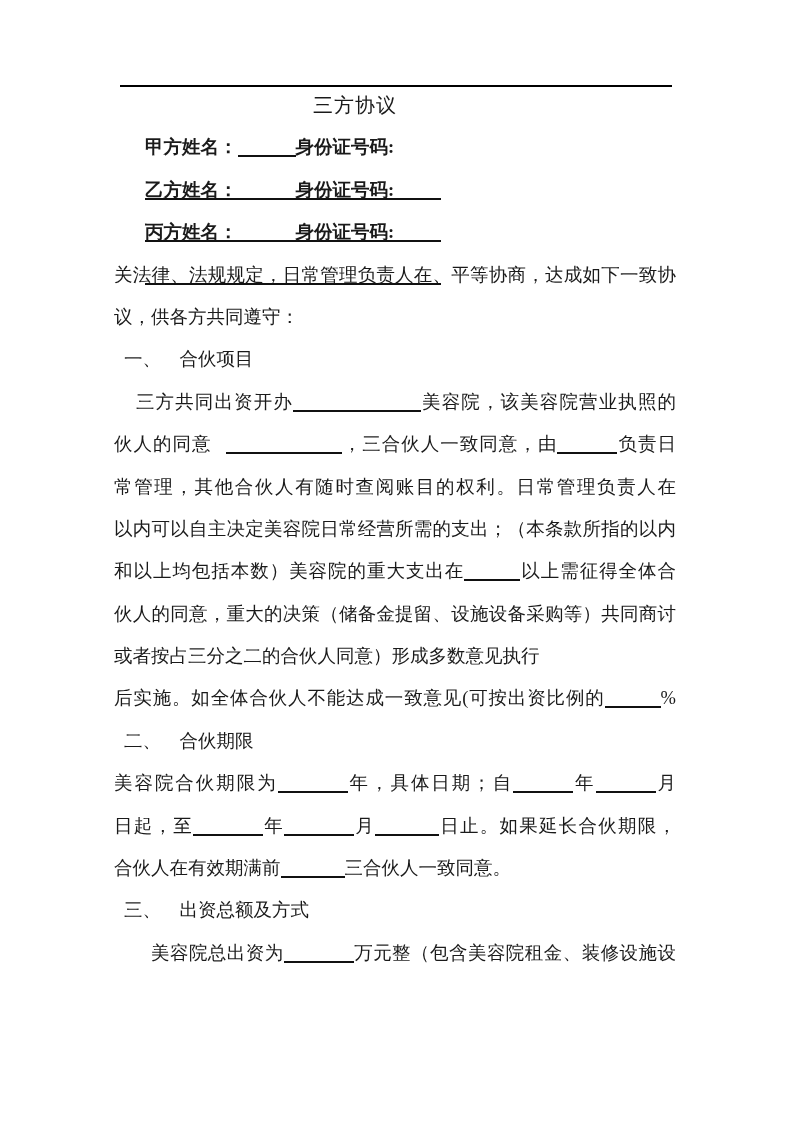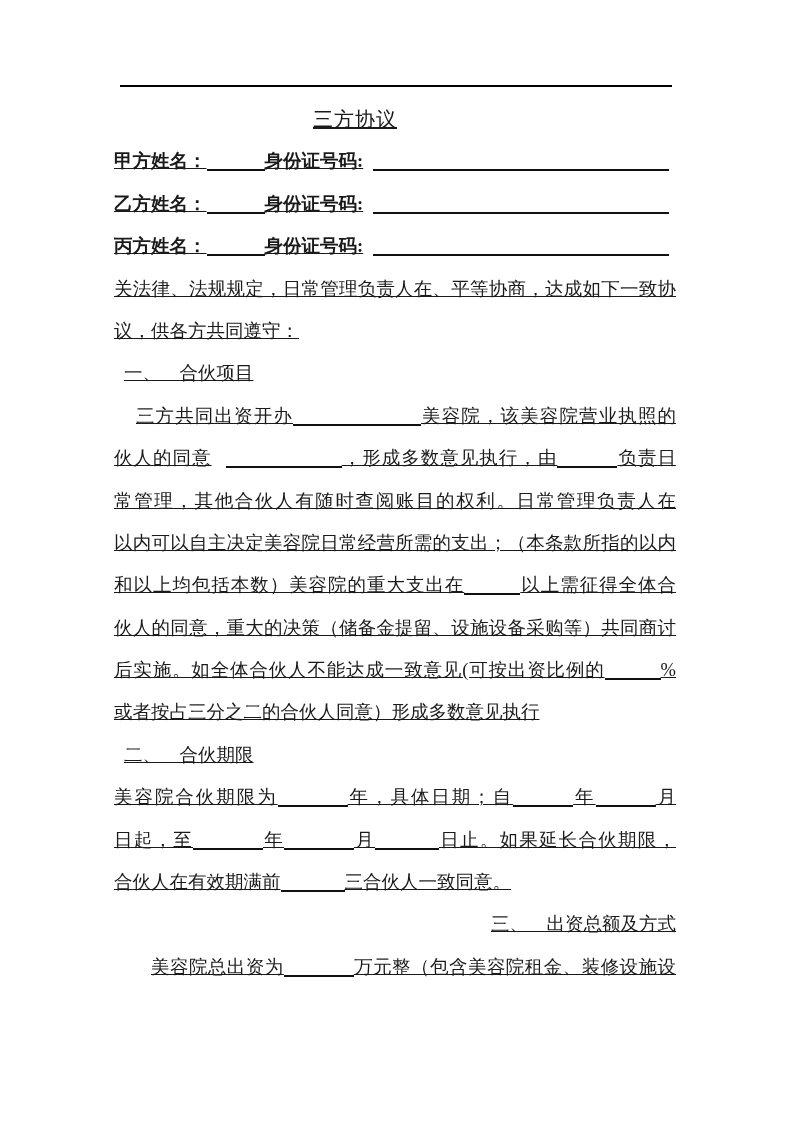--- a/index.html
+++ b/index.html
@@ -1,48 +1,48 @@
 <!DOCTYPE html>
 <html><head>
 <meta charset="utf-8">
 <style>
   html,body{margin:0;padding:0;}
   body{
     width:793px;height:1122px;background:#ffffff;position:relative;overflow:hidden;
     font-family:"Liberation Serif","DejaVu Serif",serif;color:#1a1a1a;
   }
   .page-rule{position:absolute;top:85px;left:120px;width:552px;height:2px;background:#000;}
-  .doc-body{position:absolute;top:98px;left:114px;width:562px;font-size:18.5px;text-decoration:underline;}
+  .doc-body{position:absolute;top:84px;left:114px;width:562px;font-size:18.5px;}
   .line{height:42.4px;line-height:42.4px;text-align:left;}
   .line.justify{text-align:justify;text-align-last:justify;}
   .line.center{text-align:center;text-align-last:center;}
-  .line.bold{font-weight:700;}
+  .line.bold{font-weight:700;margin-left:31px;}
   .line.title{font-size:20px;letter-spacing:1px;}
   .blank{display:inline-block;border-bottom:2px solid #111;height:14px;vertical-align:-4px;}
   .gap{display:inline-block;height:1px;}
 </style>
 </head>
 <body>
 
 <div class="page-rule"></div>
 <div class="doc-body">
     <div class="line center title" style="padding-right: 80px;"><span>三方协议</span></div>
     <div class="line left bold"><span>甲方姓名：</span><span class="blank" style="width: 58px;"></span><span>身份证号码:</span><span class="gap" style="width: 10px;"></span><span class="blank" style="width: 296px;"></span></div>
     <div class="line left bold"><span>乙方姓名：</span><span class="blank" style="width: 58px;"></span><span>身份证号码:</span><span class="gap" style="width: 10px;"></span><span class="blank" style="width: 296px;"></span></div>
     <div class="line left bold"><span>丙方姓名：</span><span class="blank" style="width: 58px;"></span><span>身份证号码:</span><span class="gap" style="width: 10px;"></span><span class="blank" style="width: 296px;"></span></div>
     <div class="line justify"><span>关法律、法规规定，日常管理负责人在、平等协商，达成如下一致协</span></div>
     <div class="line left"><span>议，供各方共同遵守：</span></div>
     <div class="line left" style="padding-left: 10px;"><span>一、　合伙项目</span></div>
     <div class="line justify" style="padding-left: 22px;"><span>三方共同出资开办</span><span class="blank" style="width: 128px;"></span><span>美容院，该美容院营业执照的</span></div>
-    <div class="line justify"><span>伙人的同意</span><span class="gap" style="width: 14px;"></span><span class="blank" style="width: 116px;"></span><span>，形成多数意见执行，由</span><span class="blank" style="width: 60px;"></span><span>负责日</span></div>
+    <div class="line justify"><span>伙人的同意</span><span class="gap" style="width: 14px;"></span><span class="blank" style="width: 116px;"></span><span>，三合伙人一致同意，由</span><span class="blank" style="width: 60px;"></span><span>负责日</span></div>
     <div class="line justify"><span>常管理，其他合伙人有随时查阅账目的权利。日常管理负责人在</span></div>
     <div class="line justify"><span>以内可以自主决定美容院日常经营所需的支出；（本条款所指的以内</span></div>
     <div class="line justify"><span>和以上均包括本数）美容院的重大支出在</span><span class="blank" style="width: 56px;"></span><span>以上需征得全体合</span></div>
     <div class="line justify"><span>伙人的同意，重大的决策（储备金提留、设施设备采购等）共同商讨</span></div>
+    <div class="line left"><span>或者按占三分之二的合伙人同意）形成多数意见执行</span></div>
     <div class="line justify"><span>后实施。如全体合伙人不能达成一致意见(可按出资比例的</span><span class="blank" style="width: 56px;"></span><span>%</span></div>
-    <div class="line left"><span>或者按占三分之二的合伙人同意）形成多数意见执行</span></div>
     <div class="line left" style="padding-left: 10px;"><span>二、　合伙期限</span></div>
     <div class="line justify"><span>美容院合伙期限为</span><span class="blank" style="width: 70px;"></span><span>年，具体日期；自</span><span class="blank" style="width: 60px;"></span><span>年</span><span class="blank" style="width: 60px;"></span><span>月</span></div>
     <div class="line justify"><span>日起，至</span><span class="blank" style="width: 70px;"></span><span>年</span><span class="blank" style="width: 70px;"></span><span>月</span><span class="blank" style="width: 64px;"></span><span>日止。如果延长合伙期限，</span></div>
     <div class="line left"><span>合伙人在有效期满前</span><span class="blank" style="width: 64px;"></span><span>三合伙人一致同意。</span></div>
-    <div class="line left" style="padding-left: 10px; text-align: right;"><span>三、　出资总额及方式</span></div>
+    <div class="line left" style="padding-left: 10px;"><span>三、　出资总额及方式</span></div>
     <div class="line justify" style="padding-left: 37px;"><span>美容院总出资为</span><span class="blank" style="width: 70px;"></span><span>万元整（包含美容院租金、装修设施设</span></div>
   </div>
 
 </body></html>

